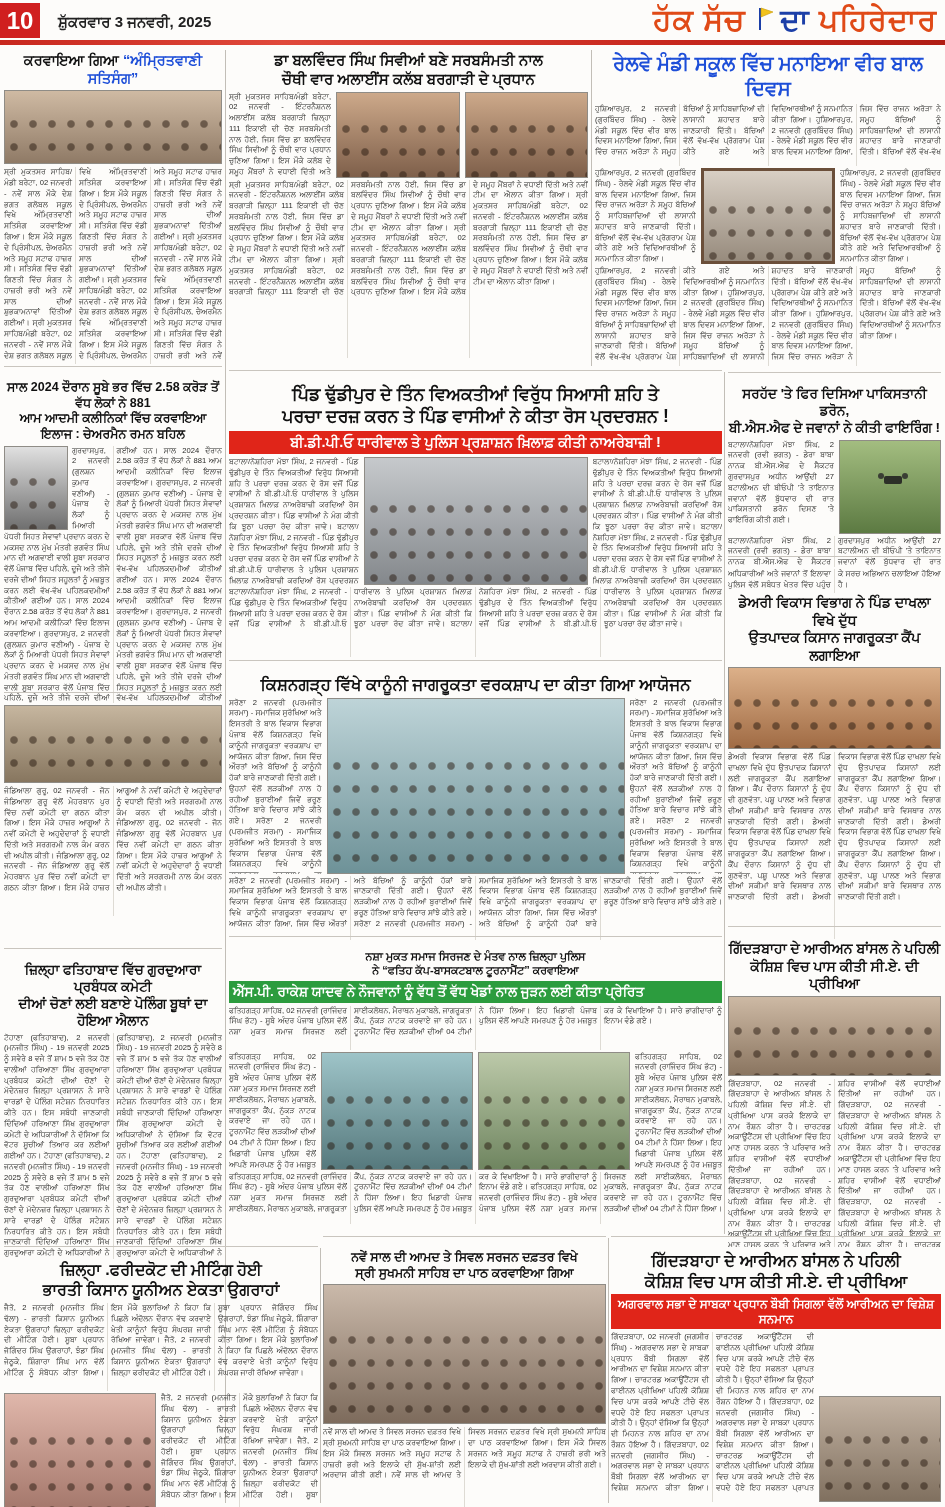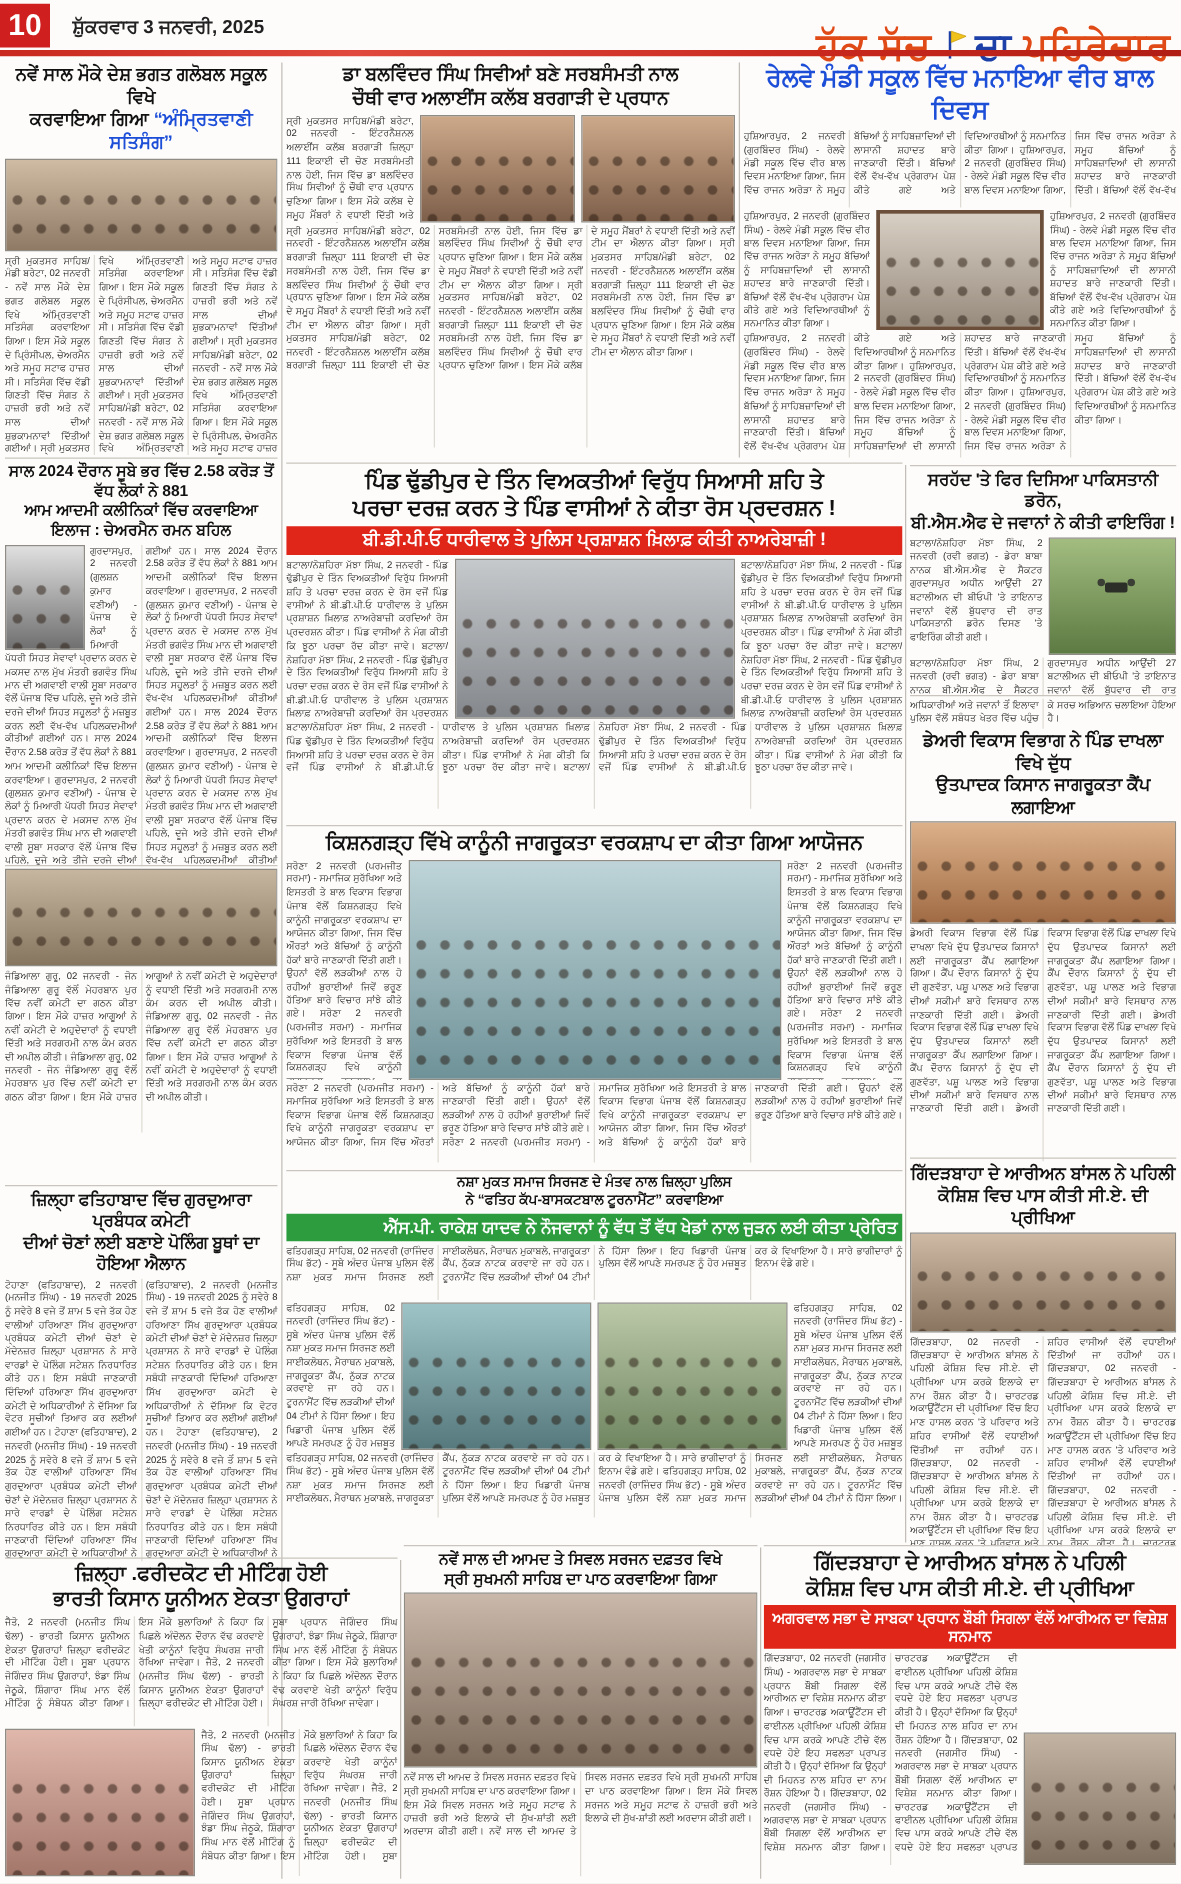--- a/index.html
+++ b/index.html
@@ -2,34 +2,34 @@
 <html><head>
 <meta charset="utf-8">
 <style>
   html,body{margin:0;padding:0;background:#e8e6e2;}
   #page{position:relative;width:945px;height:1507px;background:#fdfcfa;margin:0 auto;
         font-family:"Liberation Sans","DejaVu Sans",sans-serif;color:#151413;overflow:hidden;}
   
   .pageno{position:absolute;left:0;top:3px;width:40px;height:35px;background:#d01f1f;color:#fff;
           font-size:24px;font-weight:bold;display:flex;align-items:center;justify-content:center;}
   .pdate{position:absolute;left:58px;top:13px;font-size:15px;font-weight:bold;color:#222;}
-  .masthead{position:absolute;right:8px;top:18px;font-size:30px;font-weight:bold;color:#e04a17;
+  .masthead{position:absolute;right:8px;top:0;font-size:30px;font-weight:bold;color:#e04a17;
             letter-spacing:1px;white-space:nowrap;line-height:40px;}
   .masthead .blue{color:#1c3fa8;position:relative;}
   .flagicon{display:inline-block;vertical-align:top;margin:0 -2px 0 2px;}
   .redbar-top{position:absolute;left:0;right:0;top:40px;height:5px;
               background:linear-gradient(90deg,#c8281e,#e0493b 30%,#c8281e 70%,#b01d14);}
   
   .art{position:absolute;overflow:hidden;}
-  .bt{border-top:1px solid #c9c5be;padding-top:2px;}
+  .bt{border-top:1px solid #c9c5be;padding-top:12px;}
   .hl{font-weight:bold;text-align:center;line-height:1.25;color:#111;margin:1px 0 3px 0;}
   .hl .red, .hl.red{color:#1d4ed8;}
   .sub-red{background:#e02519;color:#fff;font-weight:bold;text-align:center;
            padding:3px 4px;margin:2px 0 3px 0;line-height:1.2;}
-  .sub-green{background:#2c9c3e;color:#fff;font-weight:bold;text-align:right;
+  .sub-green{background:#2c9c3e;color:#fff;font-weight:bold;text-align:left;
              padding:3px 4px;margin:2px 0 3px 0;line-height:1.2;}
   .body{font-size:7.6px;line-height:1.42;text-align:justify;color:#2a2a28;word-break:break-word;}
   .cols2{columns:2;column-gap:7px;column-rule:1px solid #dedbd4;}
   .cols3{columns:3;column-gap:7px;column-rule:1px solid #dedbd4;}
   .cols4{columns:4;column-gap:7px;column-rule:1px solid #dedbd4;}
   .row{display:flex;gap:5px;margin:2px 0;}
   .row .fill{flex:1;overflow:hidden;}
   
   .photo{position:relative;border:1px solid #8f8c86;overflow:hidden;}
   .photo::after{content:"";position:absolute;left:0;right:0;top:34%;bottom:0;
@@ -80,21 +80,20 @@
   <div class="redbar-top"></div>
 
   <div class="vline" style="left:225px;top:50px;height:1453px"></div>
   <div class="vline" style="left:591px;top:50px;height:316px"></div>
   <div class="vline" style="left:724px;top:372px;height:862px"></div>
   <div class="vline" style="left:320px;top:1248px;height:255px"></div>
   <div class="vline" style="left:608px;top:1238px;height:265px"></div>
 
   <div class="art" style="left:4px;top:50px;width:218px;height:314px">
     <div class="hl" style="font-size:14.5px">
-      <div>ਨਵੇਂ ਸਾਲ ਮੌਕੇ ਦੇਸ਼ ਭਗਤ ਗਲੋਬਲ ਸਕੂਲ ਵਿਖੇ</div>
       <div><span>ਕਰਵਾਇਆ ਗਿਆ </span><span class="red">“ਅੰਮ੍ਰਿਤਵਾਣੀ ਸਤਿਸੰਗ”</span></div>
     </div>
     <div class="photo ph-tan" style="height:72px"></div>
     <div class="body cols3" style="height:198px;margin-top:3px">ਸ੍ਰੀ ਮੁਕਤਸਰ ਸਾਹਿਬ/ਮੰਡੀ ਬਰੇਟਾ, 02 ਜਨਵਰੀ - ਨਵੇਂ ਸਾਲ ਮੌਕੇ ਦੇਸ਼ ਭਗਤ ਗਲੋਬਲ ਸਕੂਲ ਵਿਖੇ ਅੰਮ੍ਰਿਤਵਾਣੀ ਸਤਿਸੰਗ ਕਰਵਾਇਆ ਗਿਆ। ਇਸ ਮੌਕੇ ਸਕੂਲ ਦੇ ਪ੍ਰਿੰਸੀਪਲ, ਚੇਅਰਮੈਨ ਅਤੇ ਸਮੂਹ ਸਟਾਫ ਹਾਜ਼ਰ ਸੀ। ਸਤਿਸੰਗ ਵਿੱਚ ਵੱਡੀ ਗਿਣਤੀ ਵਿੱਚ ਸੰਗਤ ਨੇ ਹਾਜ਼ਰੀ ਭਰੀ ਅਤੇ ਨਵੇਂ ਸਾਲ ਦੀਆਂ ਸ਼ੁਭਕਾਮਨਾਵਾਂ ਦਿੱਤੀਆਂ ਗਈਆਂ। ਸ੍ਰੀ ਮੁਕਤਸਰ ਸਾਹਿਬ/ਮੰਡੀ ਬਰੇਟਾ, 02 ਜਨਵਰੀ - ਨਵੇਂ ਸਾਲ ਮੌਕੇ ਦੇਸ਼ ਭਗਤ ਗਲੋਬਲ ਸਕੂਲ ਵਿਖੇ ਅੰਮ੍ਰਿਤਵਾਣੀ ਸਤਿਸੰਗ ਕਰਵਾਇਆ ਗਿਆ। ਇਸ ਮੌਕੇ ਸਕੂਲ ਦੇ ਪ੍ਰਿੰਸੀਪਲ, ਚੇਅਰਮੈਨ ਅਤੇ ਸਮੂਹ ਸਟਾਫ ਹਾਜ਼ਰ ਸੀ। ਸਤਿਸੰਗ ਵਿੱਚ ਵੱਡੀ ਗਿਣਤੀ ਵਿੱਚ ਸੰਗਤ ਨੇ ਹਾਜ਼ਰੀ ਭਰੀ ਅਤੇ ਨਵੇਂ ਸਾਲ ਦੀਆਂ ਸ਼ੁਭਕਾਮਨਾਵਾਂ ਦਿੱਤੀਆਂ ਗਈਆਂ। ਸ੍ਰੀ ਮੁਕਤਸਰ ਸਾਹਿਬ/ਮੰਡੀ ਬਰੇਟਾ, 02 ਜਨਵਰੀ - ਨਵੇਂ ਸਾਲ ਮੌਕੇ ਦੇਸ਼ ਭਗਤ ਗਲੋਬਲ ਸਕੂਲ ਵਿਖੇ ਅੰਮ੍ਰਿਤਵਾਣੀ ਸਤਿਸੰਗ ਕਰਵਾਇਆ ਗਿਆ। ਇਸ ਮੌਕੇ ਸਕੂਲ ਦੇ ਪ੍ਰਿੰਸੀਪਲ, ਚੇਅਰਮੈਨ ਅਤੇ ਸਮੂਹ ਸਟਾਫ ਹਾਜ਼ਰ ਸੀ। ਸਤਿਸੰਗ ਵਿੱਚ ਵੱਡੀ ਗਿਣਤੀ ਵਿੱਚ ਸੰਗਤ ਨੇ ਹਾਜ਼ਰੀ ਭਰੀ ਅਤੇ ਨਵੇਂ ਸਾਲ ਦੀਆਂ ਸ਼ੁਭਕਾਮਨਾਵਾਂ ਦਿੱਤੀਆਂ ਗਈਆਂ। ਸ੍ਰੀ ਮੁਕਤਸਰ ਸਾਹਿਬ/ਮੰਡੀ ਬਰੇਟਾ, 02 ਜਨਵਰੀ - ਨਵੇਂ ਸਾਲ ਮੌਕੇ ਦੇਸ਼ ਭਗਤ ਗਲੋਬਲ ਸਕੂਲ ਵਿਖੇ ਅੰਮ੍ਰਿਤਵਾਣੀ ਸਤਿਸੰਗ ਕਰਵਾਇਆ ਗਿਆ। ਇਸ ਮੌਕੇ ਸਕੂਲ ਦੇ ਪ੍ਰਿੰਸੀਪਲ, ਚੇਅਰਮੈਨ ਅਤੇ ਸਮੂਹ ਸਟਾਫ ਹਾਜ਼ਰ ਸੀ। ਸਤਿਸੰਗ ਵਿੱਚ ਵੱਡੀ ਗਿਣਤੀ ਵਿੱਚ ਸੰਗਤ ਨੇ ਹਾਜ਼ਰੀ ਭਰੀ ਅਤੇ ਨਵੇਂ ਸਾਲ ਦੀਆਂ ਸ਼ੁਭਕਾਮਨਾਵਾਂ ਦਿੱਤੀਆਂ ਗਈਆਂ।</div>
   </div>
 
   <div class="art" style="left:229px;top:50px;width:359px;height:316px">
     <div class="hl" style="font-size:15px">
       <div>ਡਾ ਬਲਵਿੰਦਰ ਸਿੰਘ ਸਿਵੀਆਂ ਬਣੇ ਸਰਬਸੰਮਤੀ ਨਾਲ</div>
       <div>ਚੌਥੀ ਵਾਰ ਅਲਾਈਂਸ ਕਲੱਬ ਬਰਗਾੜੀ ਦੇ ਪ੍ਰਧਾਨ</div>

